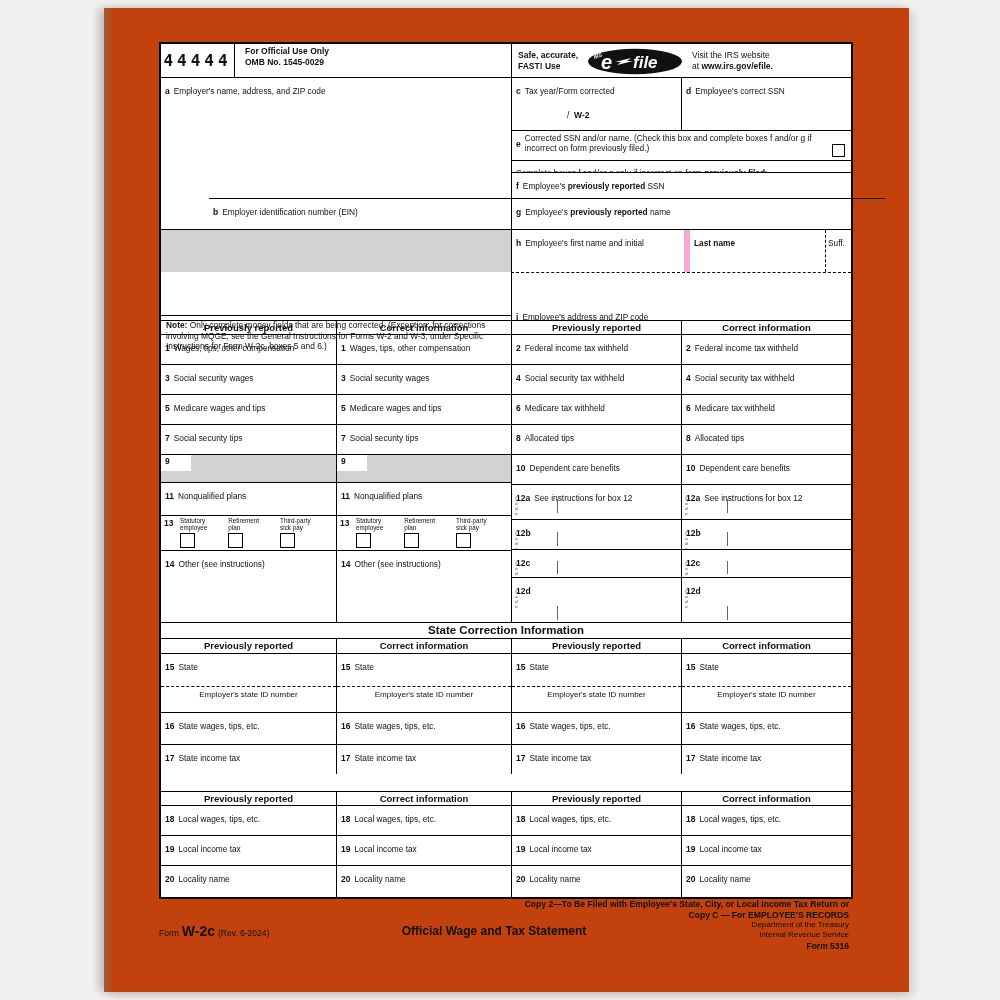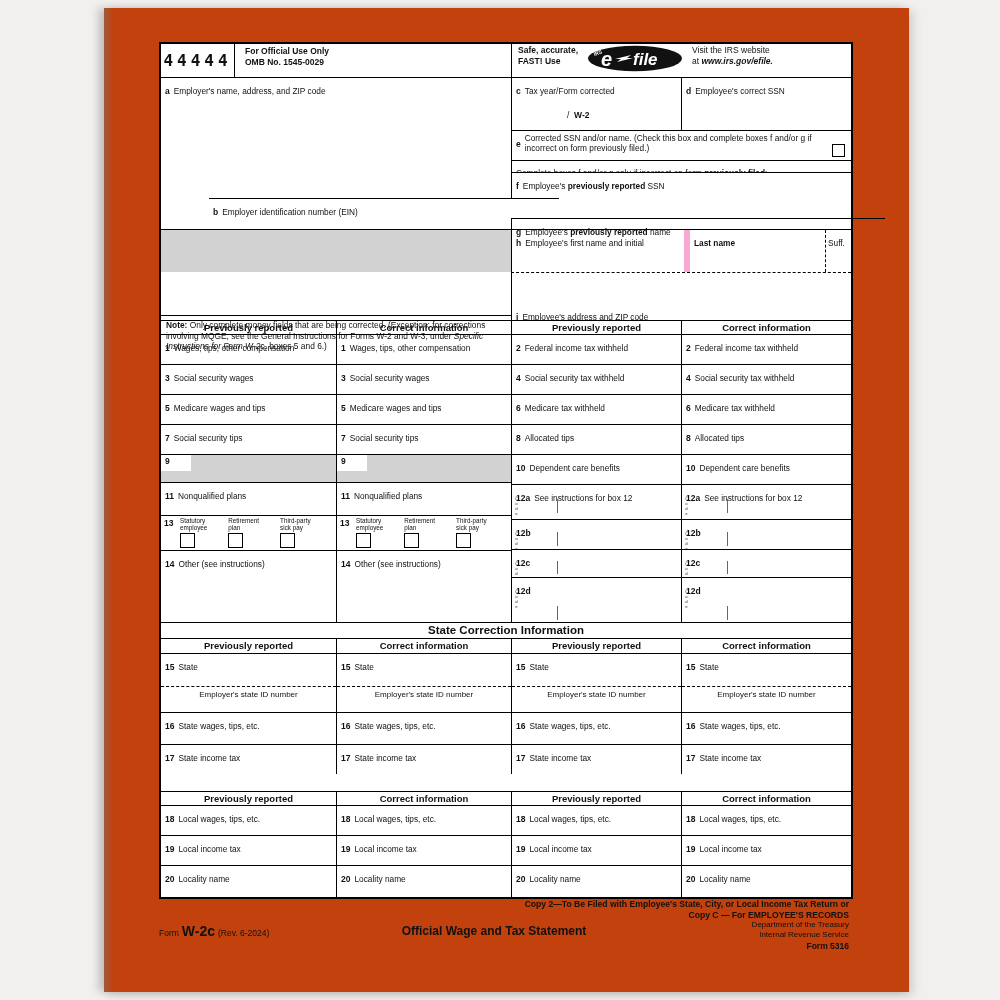--- a/index.html
+++ b/index.html
@@ -27,34 +27,34 @@
   .cell{
     position:absolute;box-sizing:border-box;
     border-left:1px solid #000;border-top:1px solid #000;
     padding:2px 4px;overflow:hidden;
   }
   .x0{border-left:none}
   .y0{border-top:none}
   .bn{font-weight:bold;font-size:8.5px;margin-right:4px;}
   .bl{font-size:8.3px;}
   .b{font-weight:bold}
-  .i{font-style:italic}
+  .i{}
   .gray{background:#d2d2d2}
   .chip9{position:absolute;left:0;top:0;width:26px;height:15px;background:#fff;padding:1px 0 0 4px;font-weight:bold;font-size:8.5px;}
   .colhead{font-weight:bold;font-size:9.5px;text-align:center;padding-top:1px;}
   .sectitle{font-weight:bold;font-size:11.5px;text-align:center;padding-top:1px;}
   .code-vert{position:absolute;left:2px;top:11px;writing-mode:vertical-lr;text-orientation:upright;font-size:4.3px;letter-spacing:0;color:#333;line-height:4px;}
   .tick{position:absolute;left:45px;top:14px;width:1px;height:14px;background:#666;}
   .tickd{top:28px;}
   .cb{width:13px;height:13px;border:1px solid #000;background:#fff;margin-top:2px;}
   .opt{font-size:6.3px;line-height:6.6px;display:flex;flex-direction:column;}
   .hdr-code{display:flex;align-items:center;justify-content:center;
     font-family:"DejaVu Sans Mono",monospace;font-weight:bold;font-size:16px;letter-spacing:4px;}
   .twoline{font-size:8.5px;line-height:11px;}
-  .efile-wrap{display:flex;align-items:flex-start;gap:9px;padding:1px 4px 0 6px;}
+  .efile-wrap{display:flex;align-items:center;gap:9px;padding:1px 4px 0 6px;}
   .s15top{height:28px;}
   .s15bot{border-top:1px dashed #000;font-size:8px;text-align:center;padding-top:3px;}
   .footer-copy{position:absolute;right:60px;top:891px;text-align:right;font-weight:bold;font-size:8.6px;line-height:10.5px;width:560px;}
   .footer-form{position:absolute;left:55px;top:915px;font-size:8.5px;}
   .footer-form .fname{font-weight:bold;font-size:14px;margin:0 3px;}
   .footer-title{position:absolute;left:265px;top:916px;width:250px;text-align:center;font-weight:bold;font-size:12px;}
   .footer-dept{position:absolute;right:60px;top:912px;text-align:right;font-size:8px;line-height:9.5px;}
   .footer-5316{position:absolute;right:60px;top:933px;font-weight:bold;font-size:8.5px;}
   .hrow-first{position:absolute;left:0;top:0;bottom:0;width:172px;padding:2px 4px;box-sizing:border-box;}
   .hrow-last{position:absolute;left:172px;top:0;bottom:0;width:141px;border-left:6px solid #f9a8d4;padding:2px 4px;box-sizing:border-box;font-weight:bold;}
@@ -118,21 +118,21 @@
     <div class="cell" style="left:350px;top:86px;width:340px;height:30px;">
       <span class="bn">e</span><span class="bl" style="display:inline-block;width:300px;vertical-align:top;">Corrected SSN and/or name. (Check this box and complete boxes f and/or g if incorrect on form previously filed.)</span>
       <div class="echeck"></div>
     </div>
     <div class="cell" style="left:350px;top:116px;width:340px;height:12px;padding-top:1px;">
       <span class="bl">Complete boxes f and/or g only if incorrect on form </span><span class="bl b">previously filed</span><span class="bl">:</span>
     </div>
     <div class="cell" style="left:350px;top:128px;width:340px;height:26px;">
       <span class="bn">f</span><span class="bl">Employee's </span><span class="bl b">previously reported</span><span class="bl"> SSN</span>
     </div>
-    <div class="cell" style="left:350px;top:154px;width:374px;height:31px;margin-top:20px;">
+    <div class="cell" style="left:350px;top:154px;width:374px;height:31px;">
       <span class="bn">g</span><span class="bl">Employee's </span><span class="bl b">previously reported</span><span class="bl"> name</span>
     </div>
     <div class="cell" style="left:350px;top:185px;width:340px;height:43px;padding:0;">
       <div class="hrow-first"><span class="bn">h</span><span class="bl">Employee's first name and initial</span></div>
       <div class="hrow-last"><span class="bl">Last name</span></div>
       <div class="hrow-suff"><span class="bl">Suff.</span></div>
     </div>
     <div class="cell dash-top" style="left:350px;top:228px;width:340px;height:48px;border-top:1px dashed #000;">
       <div style="padding-top:31px;"><span class="bn">i</span><span class="bl">Employee's address and ZIP code</span></div>
     </div>

